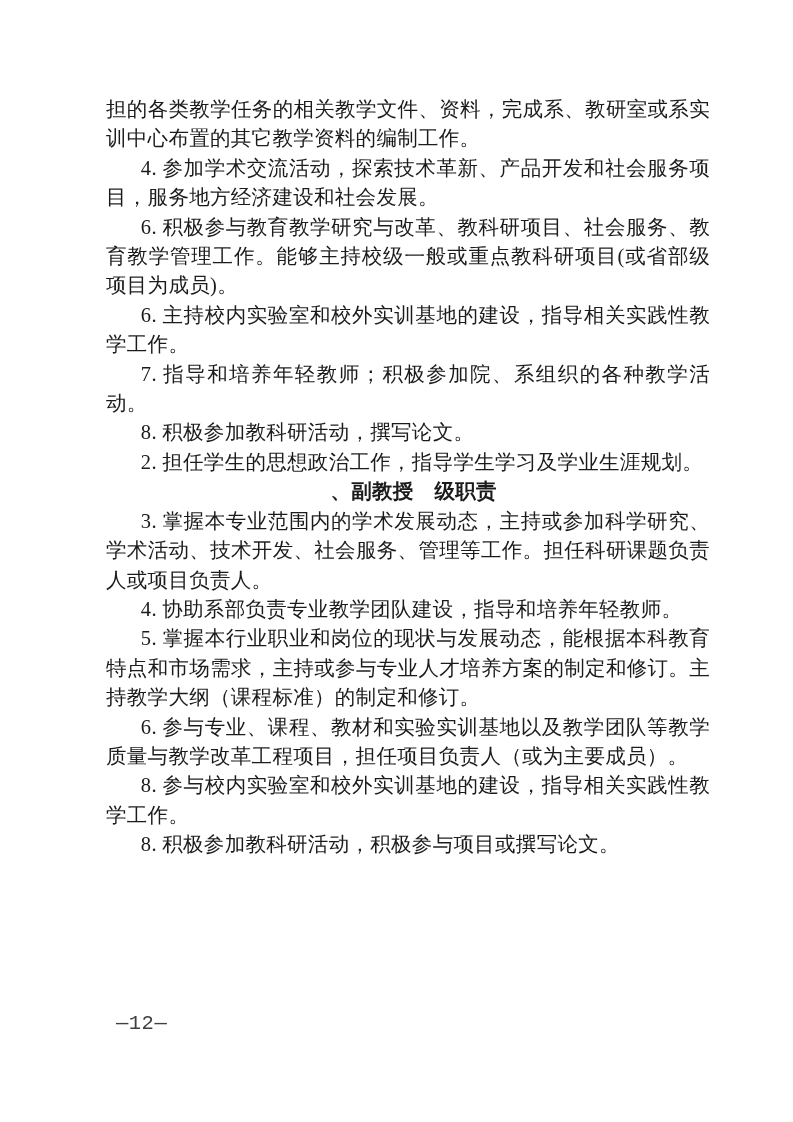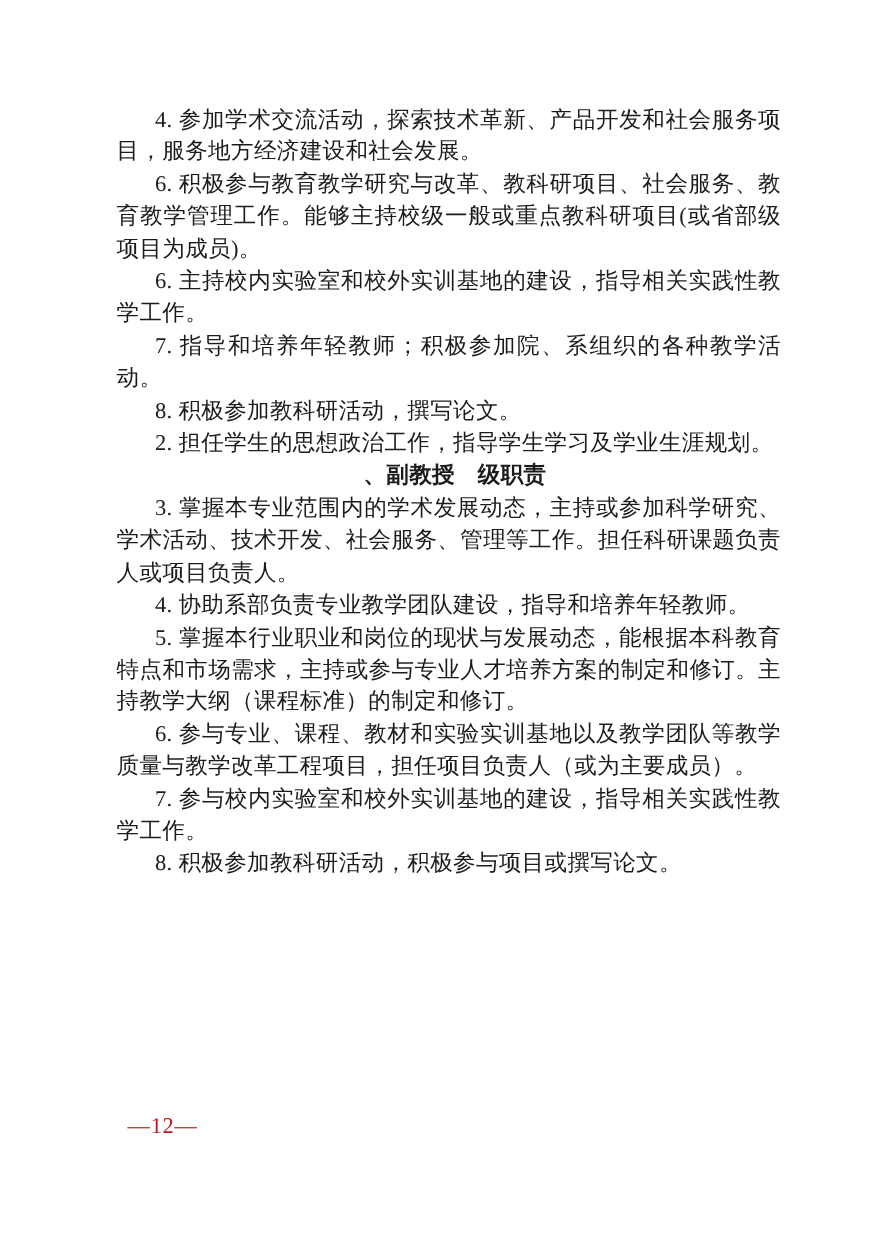--- a/index.html
+++ b/index.html
@@ -41,38 +41,40 @@
     text-indent: 0.55em;
     font-weight: bold;
     text-align: center;
   }
   .page-footer {
     position: absolute;
     left: 116px;
     top: 1012px;
     font-size: 20.5px;
     line-height: 24px;
-    color: #b91c1c;
+    color: #404040;
     letter-spacing: 0.5px;
+    font-family: Liberation Mono, monospace;
   }
 </style>
 </head>
 <body>
 
 <div class="page">
   <div class="text-block">
 
+  <p class="continued">担的各类教学任务的相关教学文件、资料，完成系、教研室或系实训中心布置的其它教学资料的编制工作。</p>
       <p class="body">4. 参加学术交流活动，探索技术革新、产品开发和社会服务项目，服务地方经济建设和社会发展。</p>
       <p class="body">6. 积极参与教育教学研究与改革、教科研项目、社会服务、教育教学管理工作。能够主持校级一般或重点教科研项目(或省部级项目为成员)。</p>
       <p class="body">6. 主持校内实验室和校外实训基地的建设，指导相关实践性教学工作。</p>
       <p class="body">7. 指导和培养年轻教师；积极参加院、系组织的各种教学活动。</p>
       <p class="body">8. 积极参加教科研活动，撰写论文。</p>
       <p class="body">2. 担任学生的思想政治工作，指导学生学习及学业生涯规划。</p>
       <p class="heading">、副教授　级职责</p>
       <p class="body">3. 掌握本专业范围内的学术发展动态，主持或参加科学研究、学术活动、技术开发、社会服务、管理等工作。担任科研课题负责人或项目负责人。</p>
       <p class="body">4. 协助系部负责专业教学团队建设，指导和培养年轻教师。</p>
       <p class="body">5. 掌握本行业职业和岗位的现状与发展动态，能根据本科教育特点和市场需求，主持或参与专业人才培养方案的制定和修订。主持教学大纲（课程标准）的制定和修订。</p>
       <p class="body">6. 参与专业、课程、教材和实验实训基地以及教学团队等教学质量与教学改革工程项目，担任项目负责人（或为主要成员）。</p>
-      <p class="body">7. 参与校内实验室和校外实训基地的建设，指导相关实践性教学工作。</p>
+      <p class="body">8. 参与校内实验室和校外实训基地的建设，指导相关实践性教学工作。</p>
       <p class="body">8. 积极参加教科研活动，积极参与项目或撰写论文。</p>
     </div>
   <div class="page-footer">—12—</div>
 </div>
 
 </body></html>

